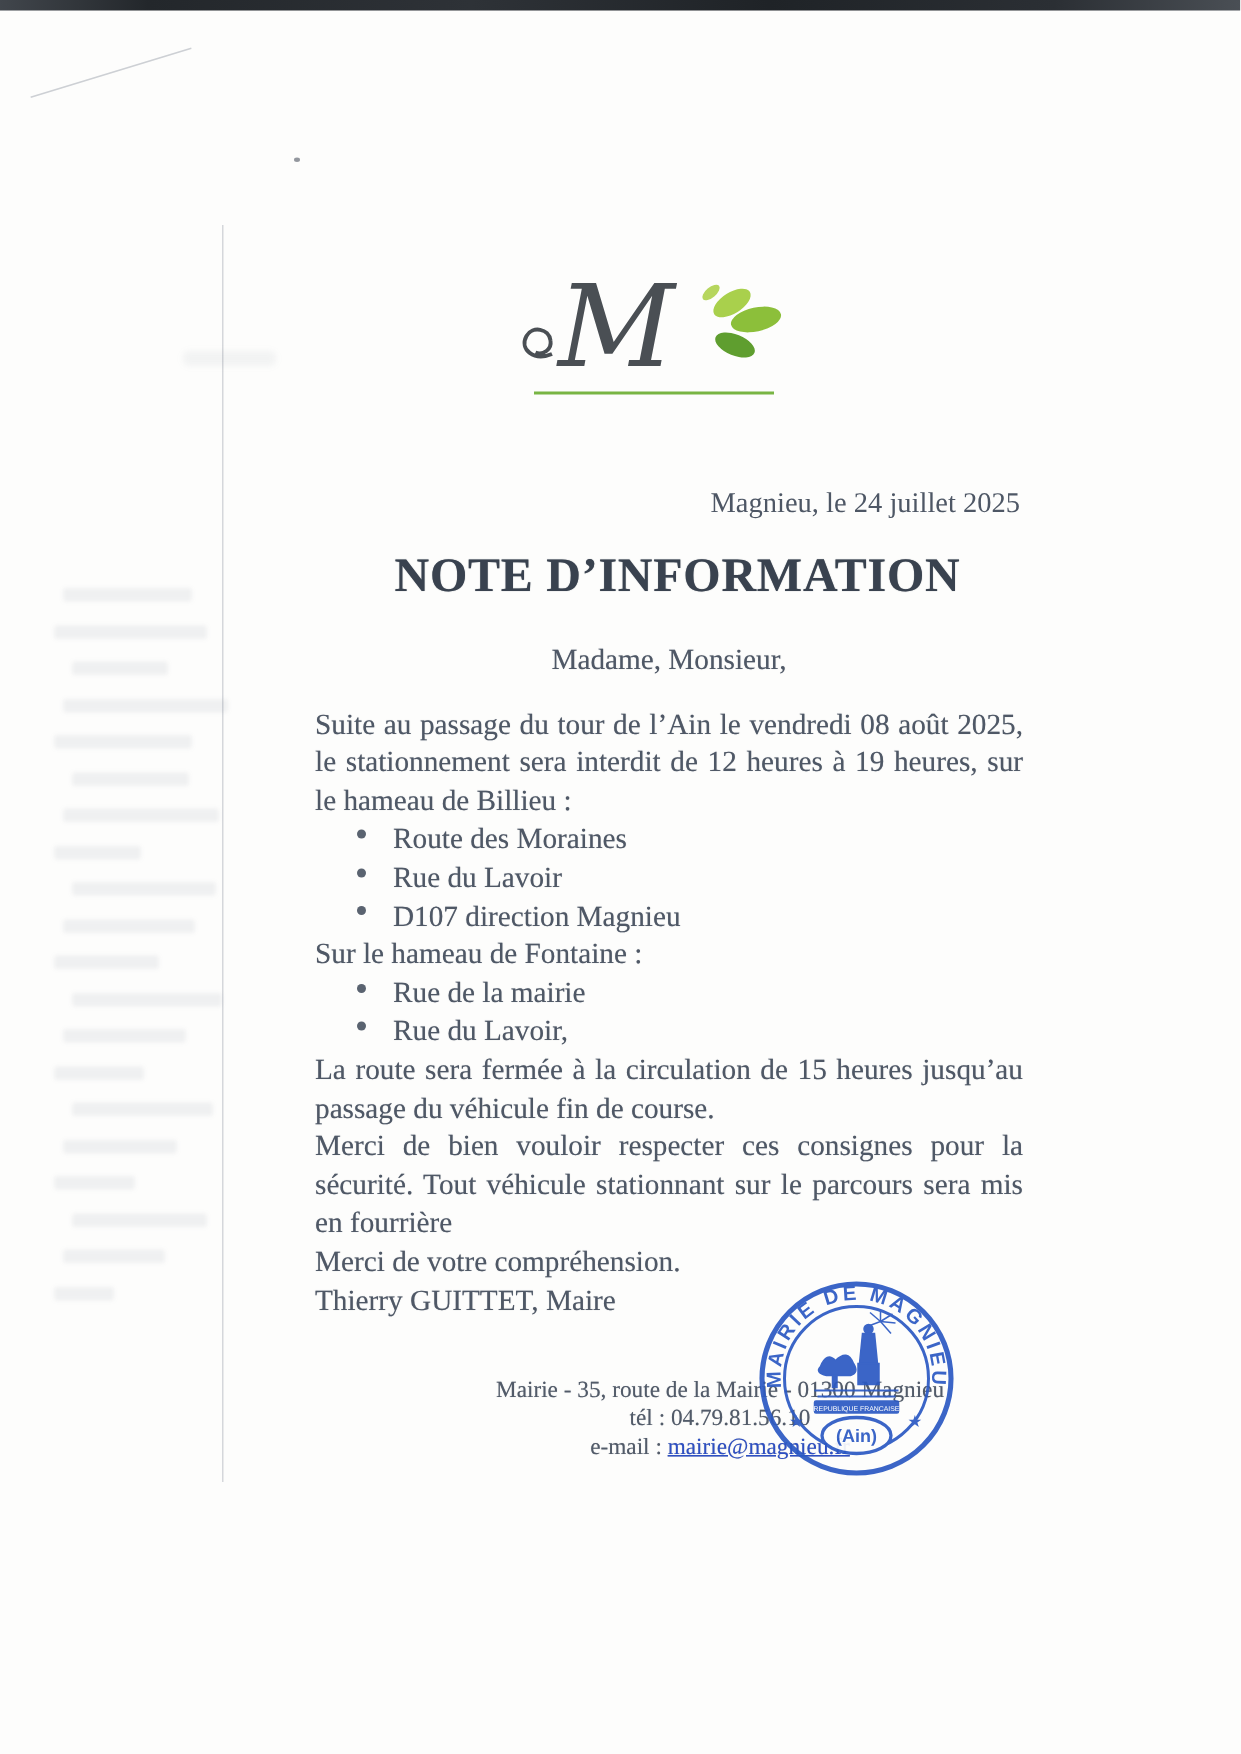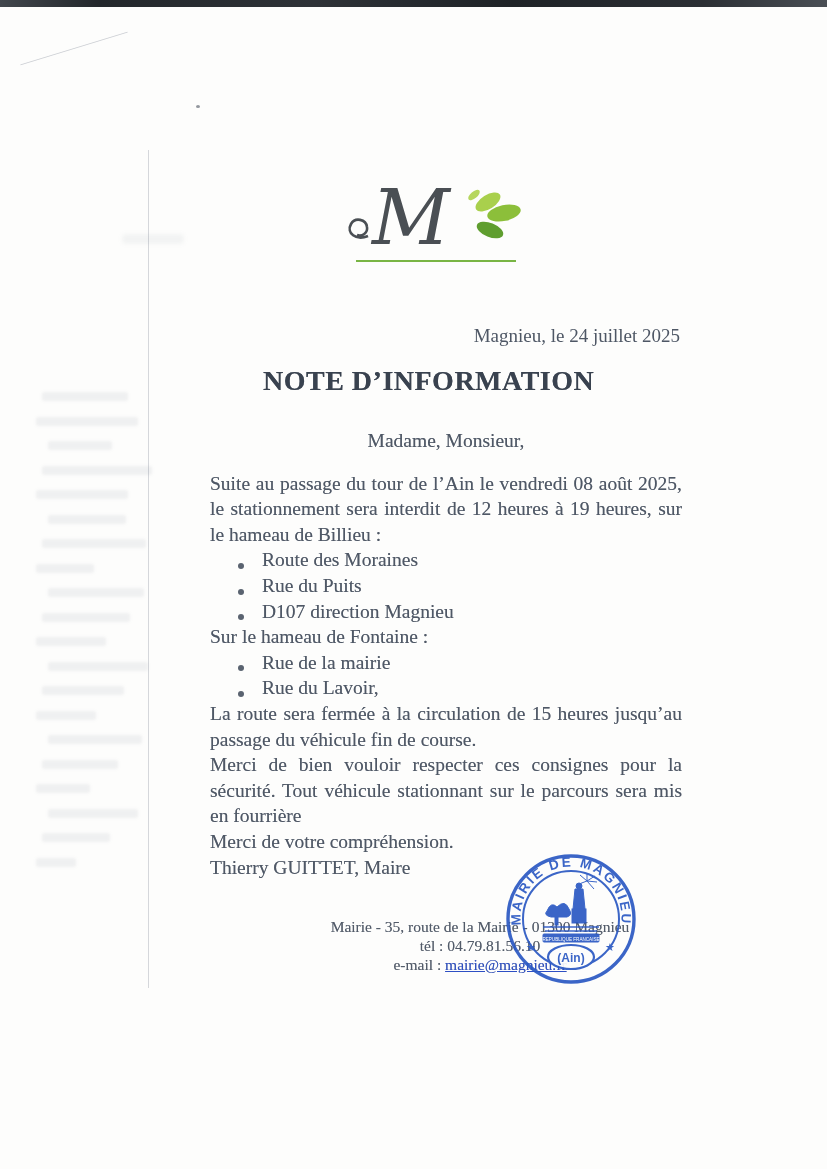--- a/index.html
+++ b/index.html
@@ -20,29 +20,29 @@
   .smudge{position:absolute;left:122px;top:234px;width:62px;height:10px;
     background:rgba(100,112,128,.07);filter:blur(2px);border-radius:4px;}
   .speck{position:absolute;width:4px;height:3px;background:rgba(60,68,80,.55);border-radius:50%;}
   
   .logo{position:absolute;left:338px;top:178px;width:196px;text-align:center;}
   .logo-rule{width:160px;height:2px;background:#79b544;margin:0 auto;}
   .logo-name{margin-top:3px;font-size:25px;letter-spacing:7px;color:#43484d;
     font-family:"Liberation Serif",serif;}
   
   .dateline{position:absolute;right:147px;top:310px;font-size:19px;color:#4e5765;margin-top:15px;}
-  .title{position:absolute;left:263px;top:365px;margin:0;font-size:28px;font-weight:bold;
+  .title{position:absolute;left:263px;top:365px;margin:0;font-size:32px;font-weight:bold;
     letter-spacing:.5px;color:#39424f;text-shadow:0 0 .6px rgba(57,66,79,.65);}
   .bodyblock{position:absolute;left:210px;top:428px;width:472px;font-size:19.5px;
     line-height:25.6px;text-shadow:0 0 .5px rgba(79,88,102,.55);}
   .bodyblock p{margin:0;}
   .j{text-align:justify;}
   .salut{margin-bottom:17px !important;text-align:center;}
   ul.streets{list-style:none;margin:0;padding:0;}
-  ul.streets li{display:flex;align-items:flex-end;padding-left:28px;}
+  ul.streets li{display:flex;align-items:center;padding-left:28px;}
   .dot{width:6px;height:6px;border-radius:50%;background:#5a6370;flex:0 0 6px;
     margin-right:18px;position:relative;top:-4px;}
   .signature{margin-left:210px;}
   
   .footer{position:absolute;left:300px;top:917px;width:360px;text-align:center;
     font-size:15.5px;line-height:19px;color:#525b69;text-shadow:0 0 .5px rgba(82,91,105,.5);}
   .footer a{color:#2d4fc4;text-decoration:underline;}
   
   .stamp{position:absolute;left:503px;top:851px;opacity:.92;}
 </style>
@@ -98,21 +98,21 @@
   <div class="bodyblock">
     <p class="salut">Madame, Monsieur,</p>
     <p class="j">Suite au passage du tour de l’Ain le vendredi 08 août 2025, le stationnement sera interdit de 12 heures à 19 heures, sur le hameau de Billieu :</p>
     <ul class="streets">
       <li>
           <span class="dot"></span>
           <span>Route des Moraines</span>
         </li>
       <li>
           <span class="dot"></span>
-          <span>Rue du Puits</span>
+          <span>Rue du Lavoir</span>
         </li>
       <li>
           <span class="dot"></span>
           <span>D107 direction Magnieu</span>
         </li>
     </ul>
     <p>Sur le hameau de Fontaine :</p>
     <ul class="streets">
       <li>
           <span class="dot"></span>

